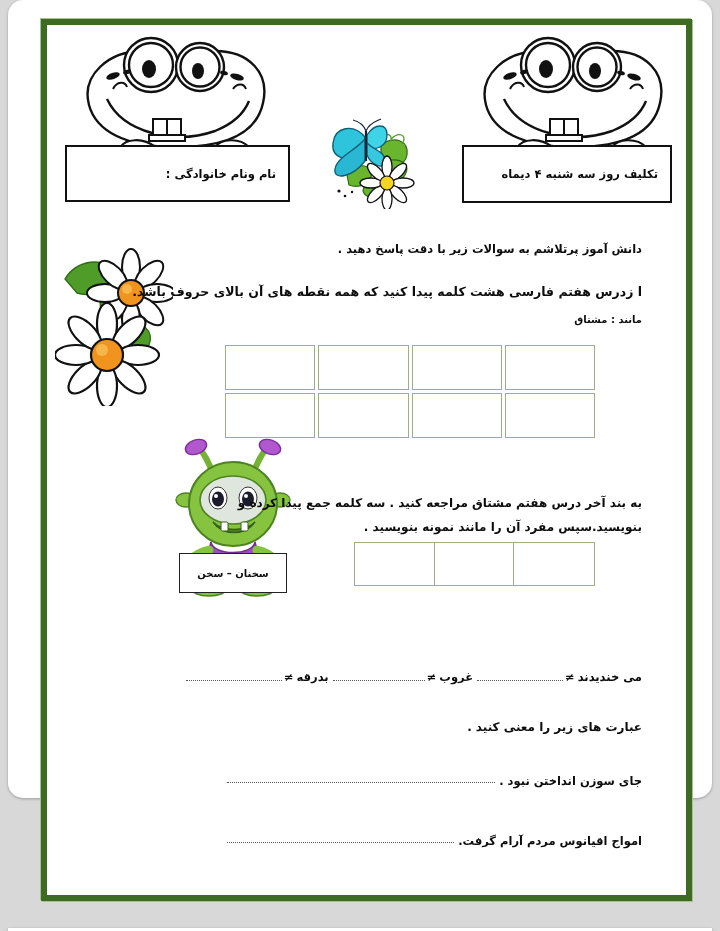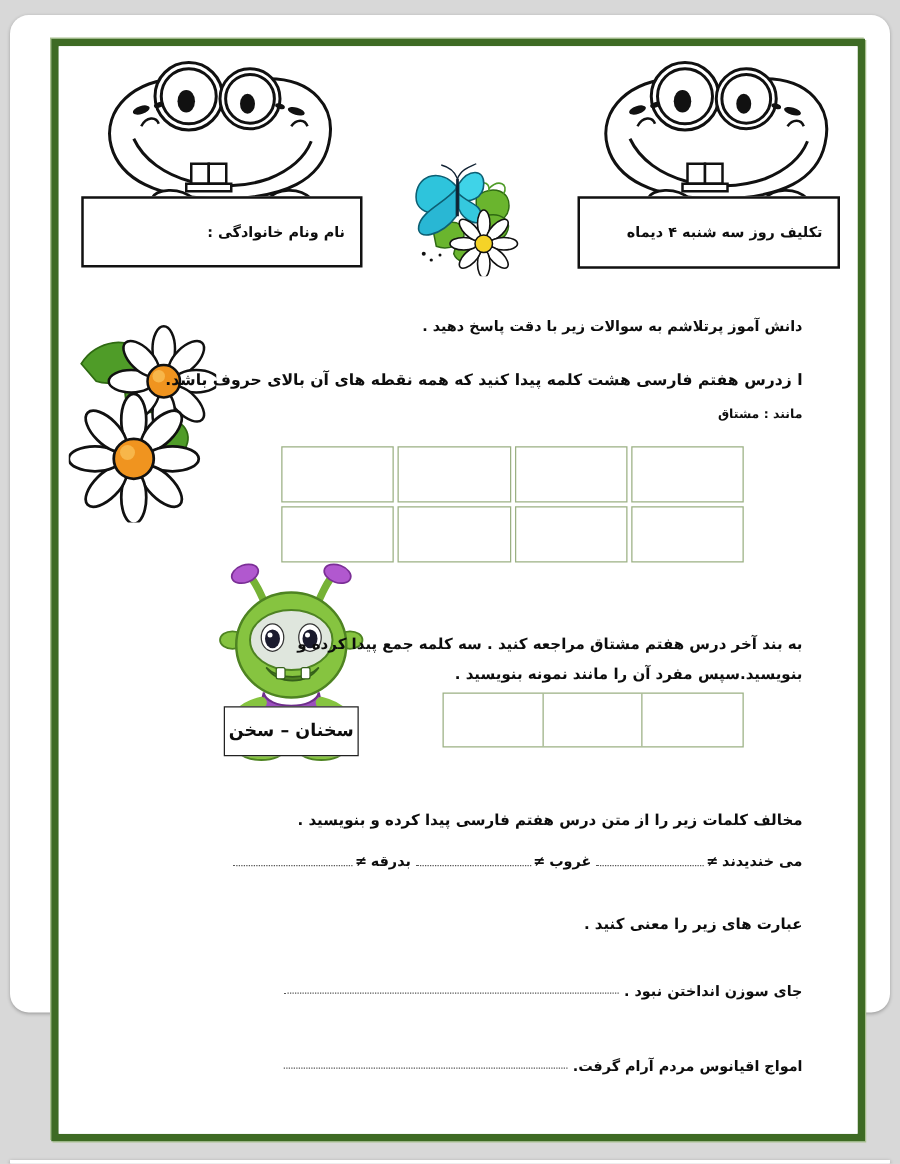--- a/index.html
+++ b/index.html
@@ -16,21 +16,21 @@
     background: #d8d8d8;
   }
   
   .sheet {
     position: absolute;
     left: 8px;
     width: 704px;
     background: #ffffff;
     box-shadow: 0 1px 3px rgba(0,0,0,.28);
   }
-  #sheet-main { top: 12px; height: 798px; border-radius: 15px; }
+  #sheet-main { top: 0px; height: 798px; border-radius: 15px; }
   #sheet-next { top: 928px; height: 40px; }
 
   
   .green-frame {
     position: absolute;
     left: 33px;
     top: 19px;
     width: 651px;
     height: 882px;
     border: 6px solid #3e6b24;
@@ -135,21 +135,21 @@
     border: 1.5px solid #222;
     background: #fff;
     box-sizing: border-box;
   }
   .alien-sign .t {
     position: absolute;
     left: 0; right: 0;
     top: 50%;
     transform: translateY(-50%);
     text-align: center;
-    font-size: 14px;
+    font-size: 10px;
   }
 
   
   #q3-line { right: 44px; top: 612px; font-size: 12px; }
 
   #antonym-row {
     position: absolute;
     right: 44px;
     top: 645px;
     left: 180px;
@@ -452,21 +452,20 @@
 
       <div class="fa abs" id="q2-line1">به بند آخر درس هفتم مشتاق  مراجعه کنید . سه کلمه جمع پیدا کرده و</div>
       <div class="fa abs" id="q2-line2">بنویسید.سپس مفرد آن را مانند نمونه بنویسید .</div>
 
       <div id="grid3">
         <div class="cell"></div>
         <div class="cell"></div>
         <div class="cell"></div>
       </div>
 
-      <div class="fa abs" id="q3-line">مخالف کلمات زیر را از متن درس هفتم فارسی پیدا کرده و بنویسید .</div>
 
       <div id="antonym-row" class="fa">
         <span class="ant-item">
           <span class="ant-word">می خندیدند</span>
           <span class="ant-neq">≠</span>
           <span class="dots w1"></span>
         </span>
         <span class="ant-item">
           <span class="ant-word">غروب</span>
           <span class="ant-neq">≠</span>

